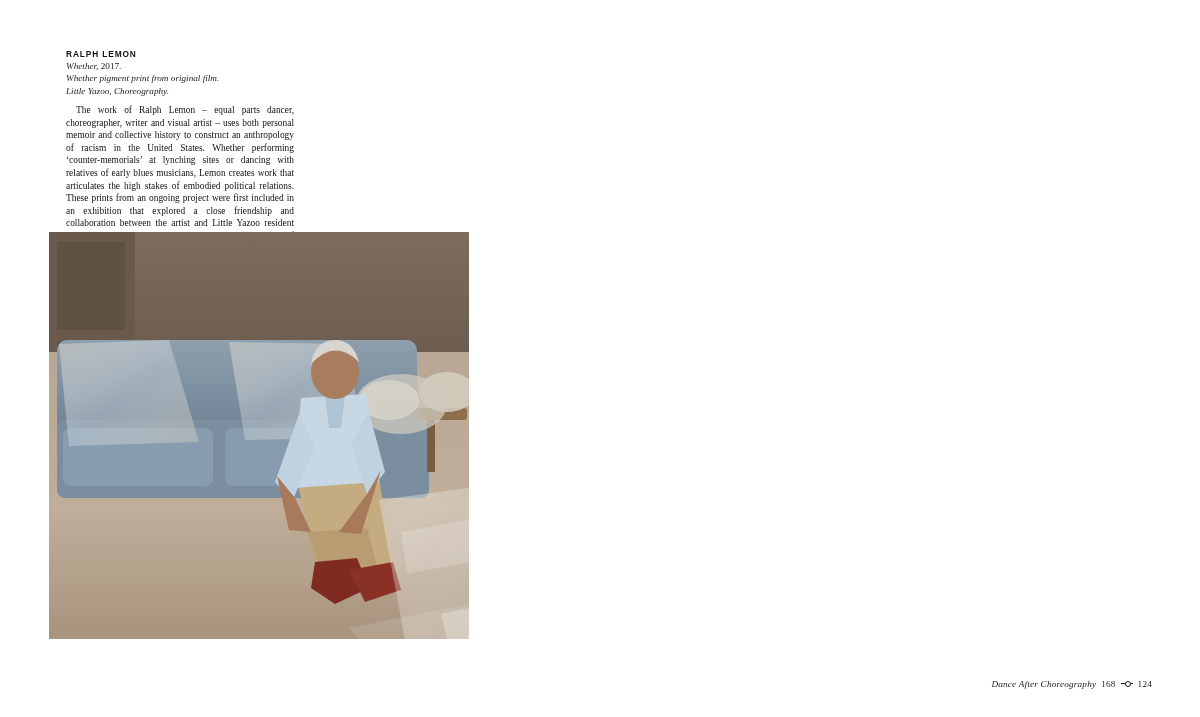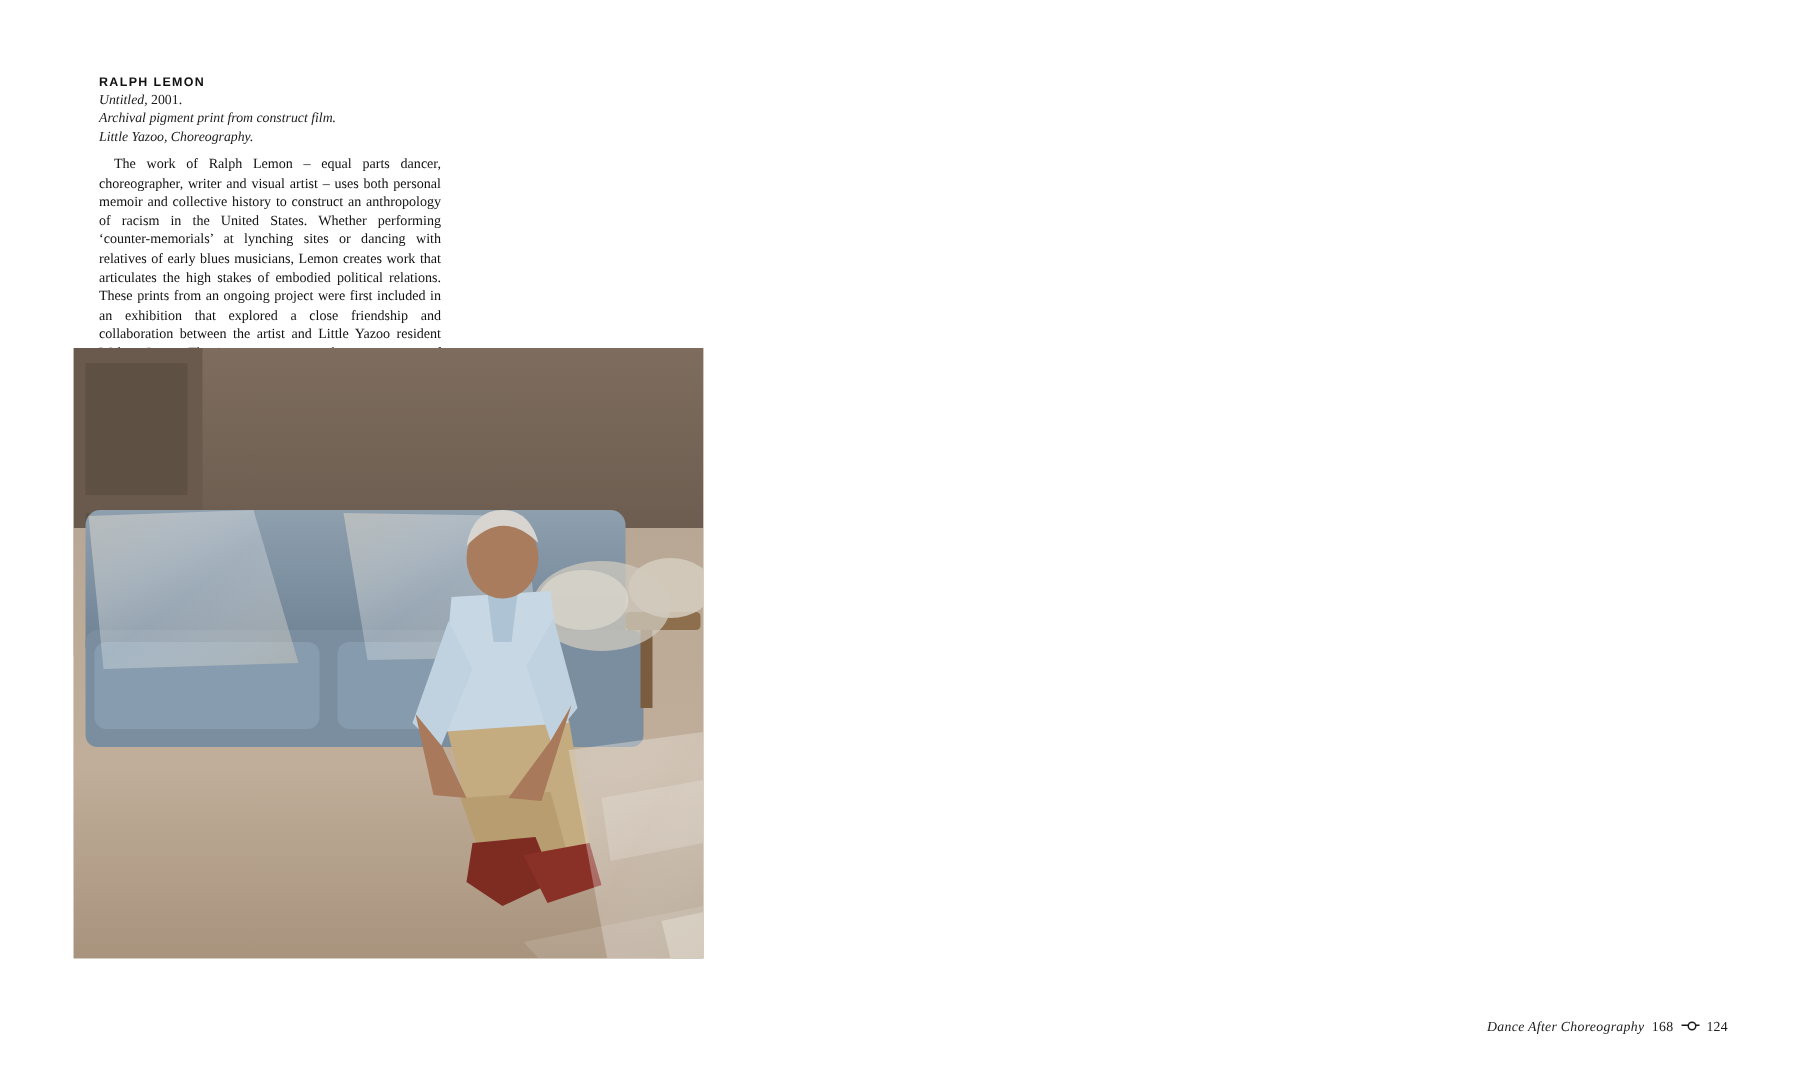--- a/index.html
+++ b/index.html
@@ -131,24 +131,24 @@
 </head>
 <body>
 
 <div class="spread">
 
   <div class="page-left">
 
     <div class="caption-block" id="left-caption">
       <div class="cap-artist">RALPH LEMON</div>
       <div class="cap-line">
-        <span>Untitled,</span>
-        <span class="roman">2001.</span>
+        <span>Whether,</span>
+        <span class="roman">2017.</span>
       </div>
-      <div class="cap-line">Archival pigment print from construct film.</div>
+      <div class="cap-line">Whether pigment print from original film.</div>
       <div class="cap-line">Little Yazoo, Choreography.</div>
     </div>
 
     <div class="body-text" id="left-body">The work of Ralph Lemon – equal parts dancer, choreographer, writer and visual artist – uses both personal memoir and collective history to construct an anthropology of racism in the United States. Whether performing ‘counter-memorials’ at lynching sites or dancing with relatives of early blues musicians, Lemon creates work that articulates the high stakes of embodied political relations. These prints from an ongoing project were first included in an exhibition that explored a close friendship and collaboration between the artist and Little Yazoo resident Walter Carter. The images are a seamless component of Lemon’s choreographic imagination.</div>
 
     <div class="photo" id="photo-lemon">
       <svg viewBox="0 0 420 407" width="420" height="407" preserveAspectRatio="none">
         <defs>
           <linearGradient id="floorGrad" x1="0" y1="0" x2="0" y2="1">
             <stop offset="0%" stop-color="#b8a794"></stop>

